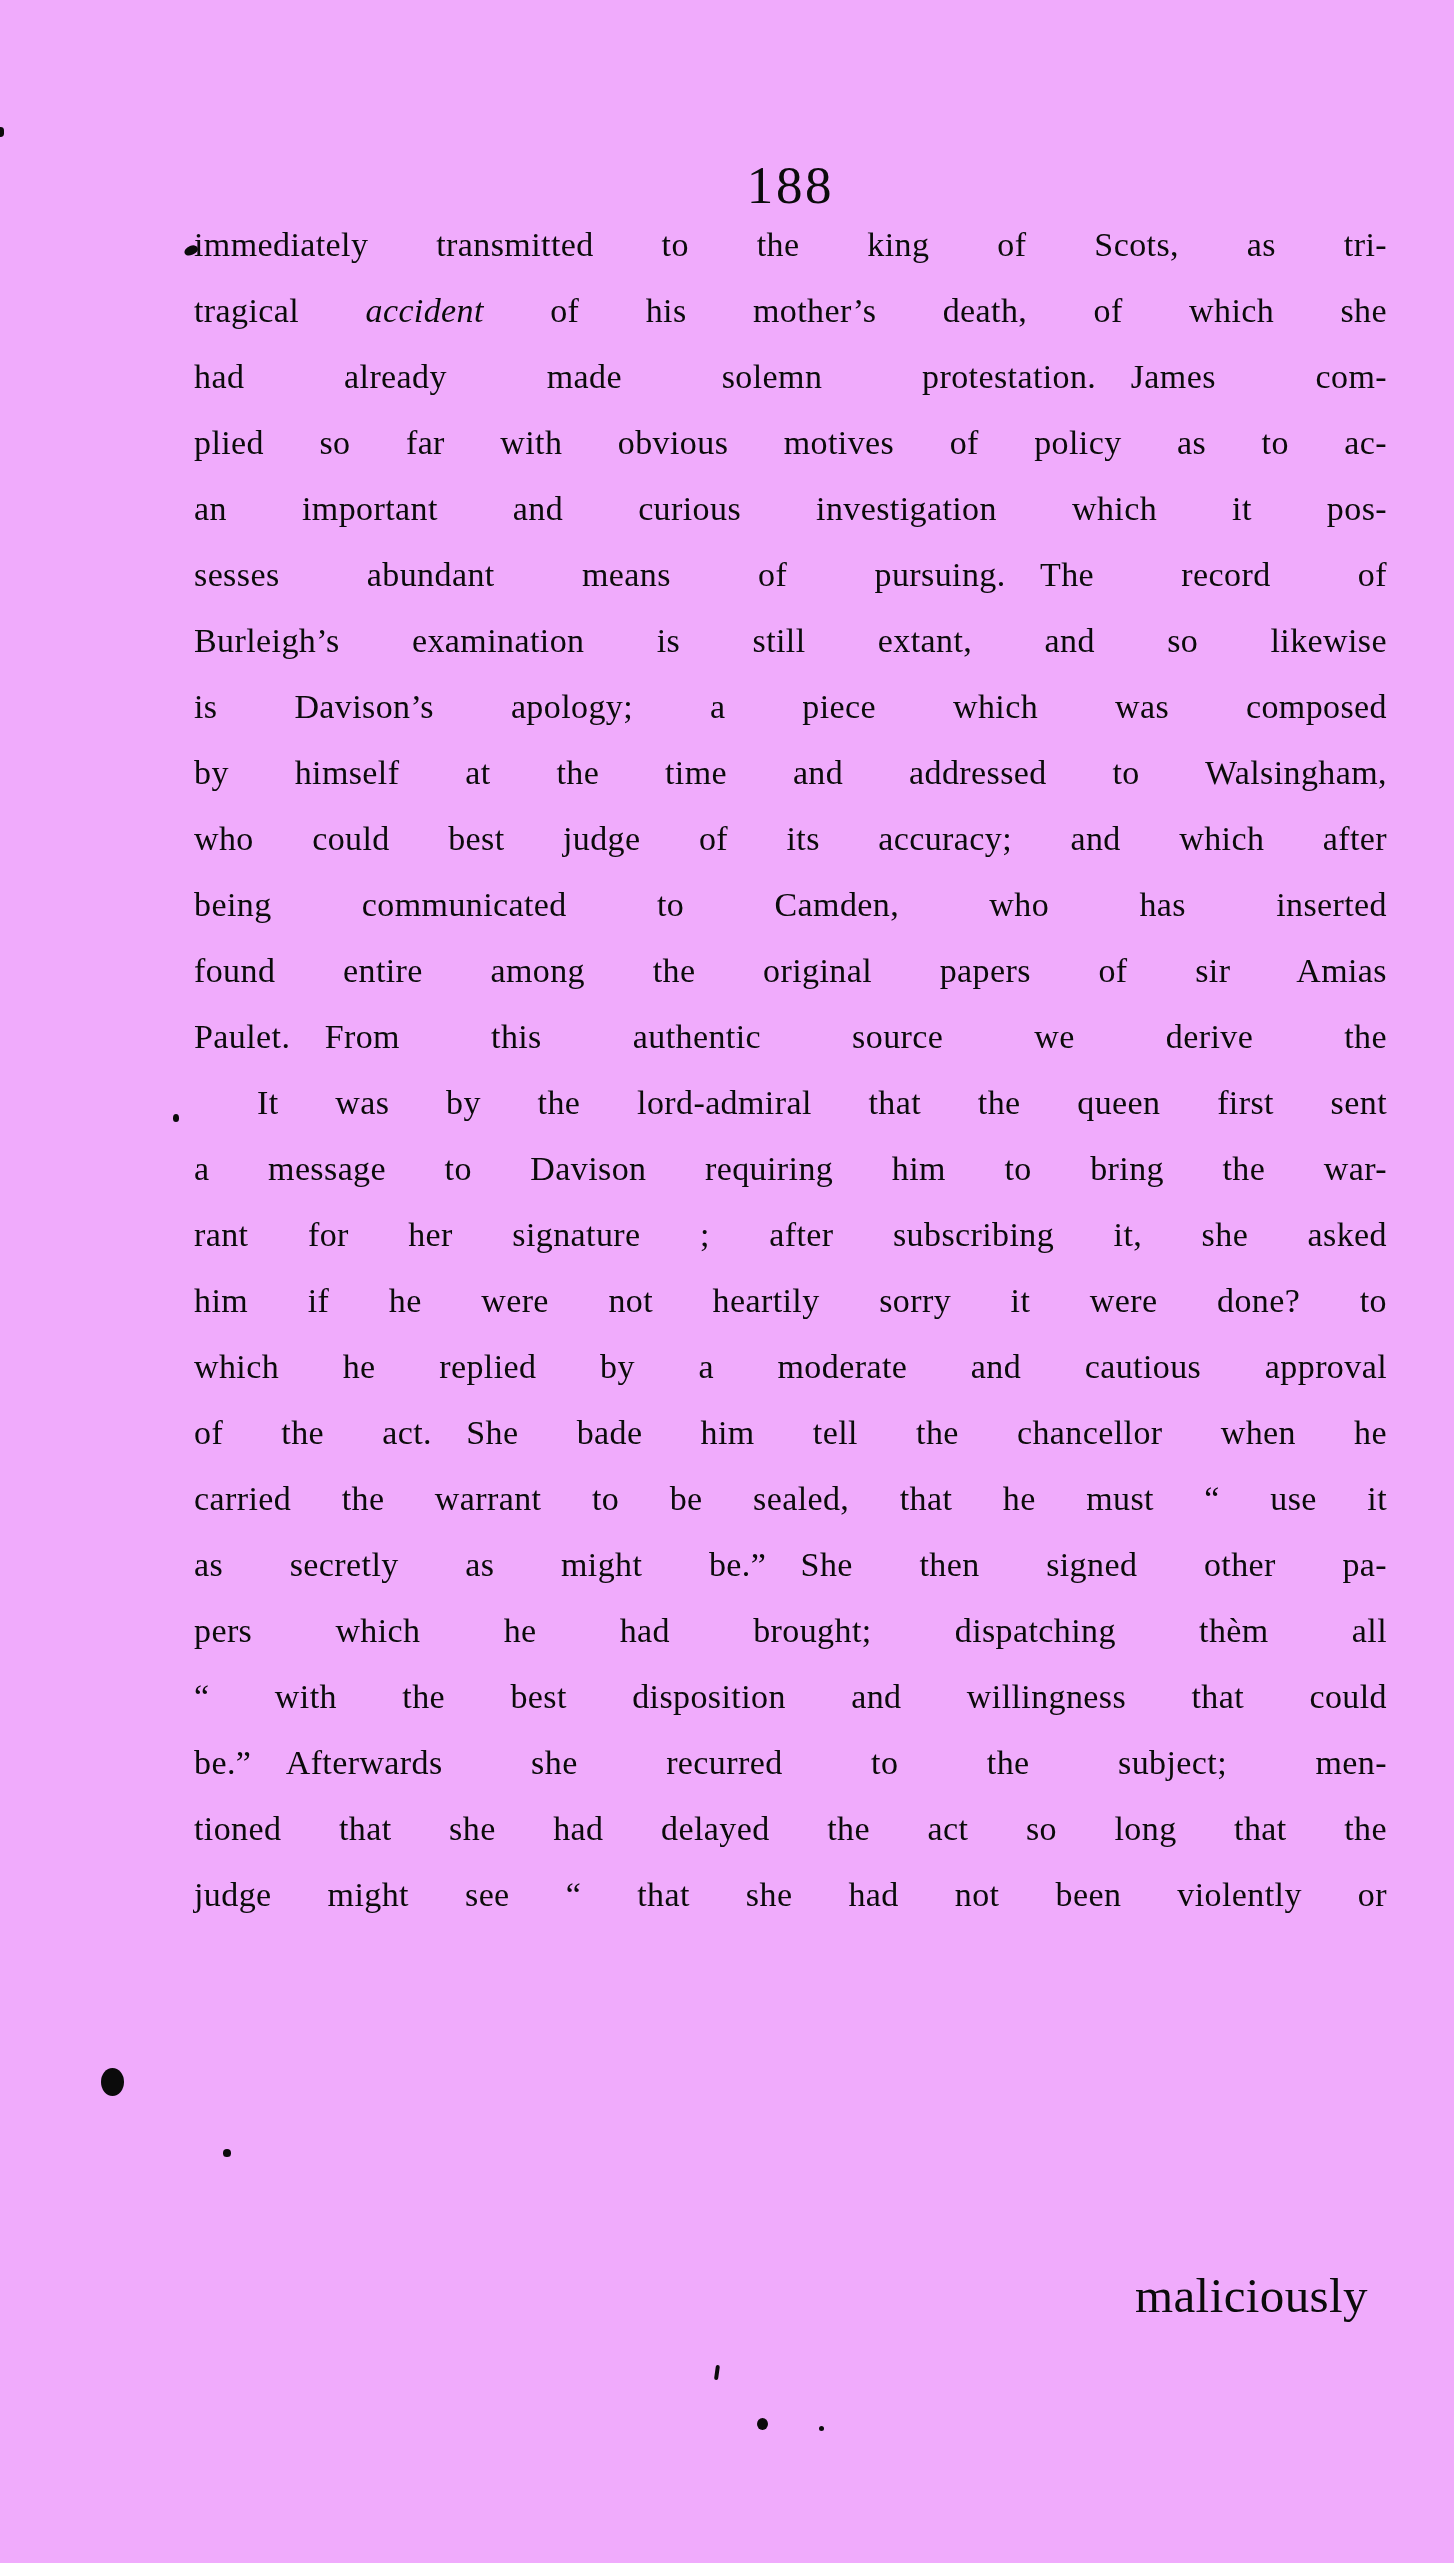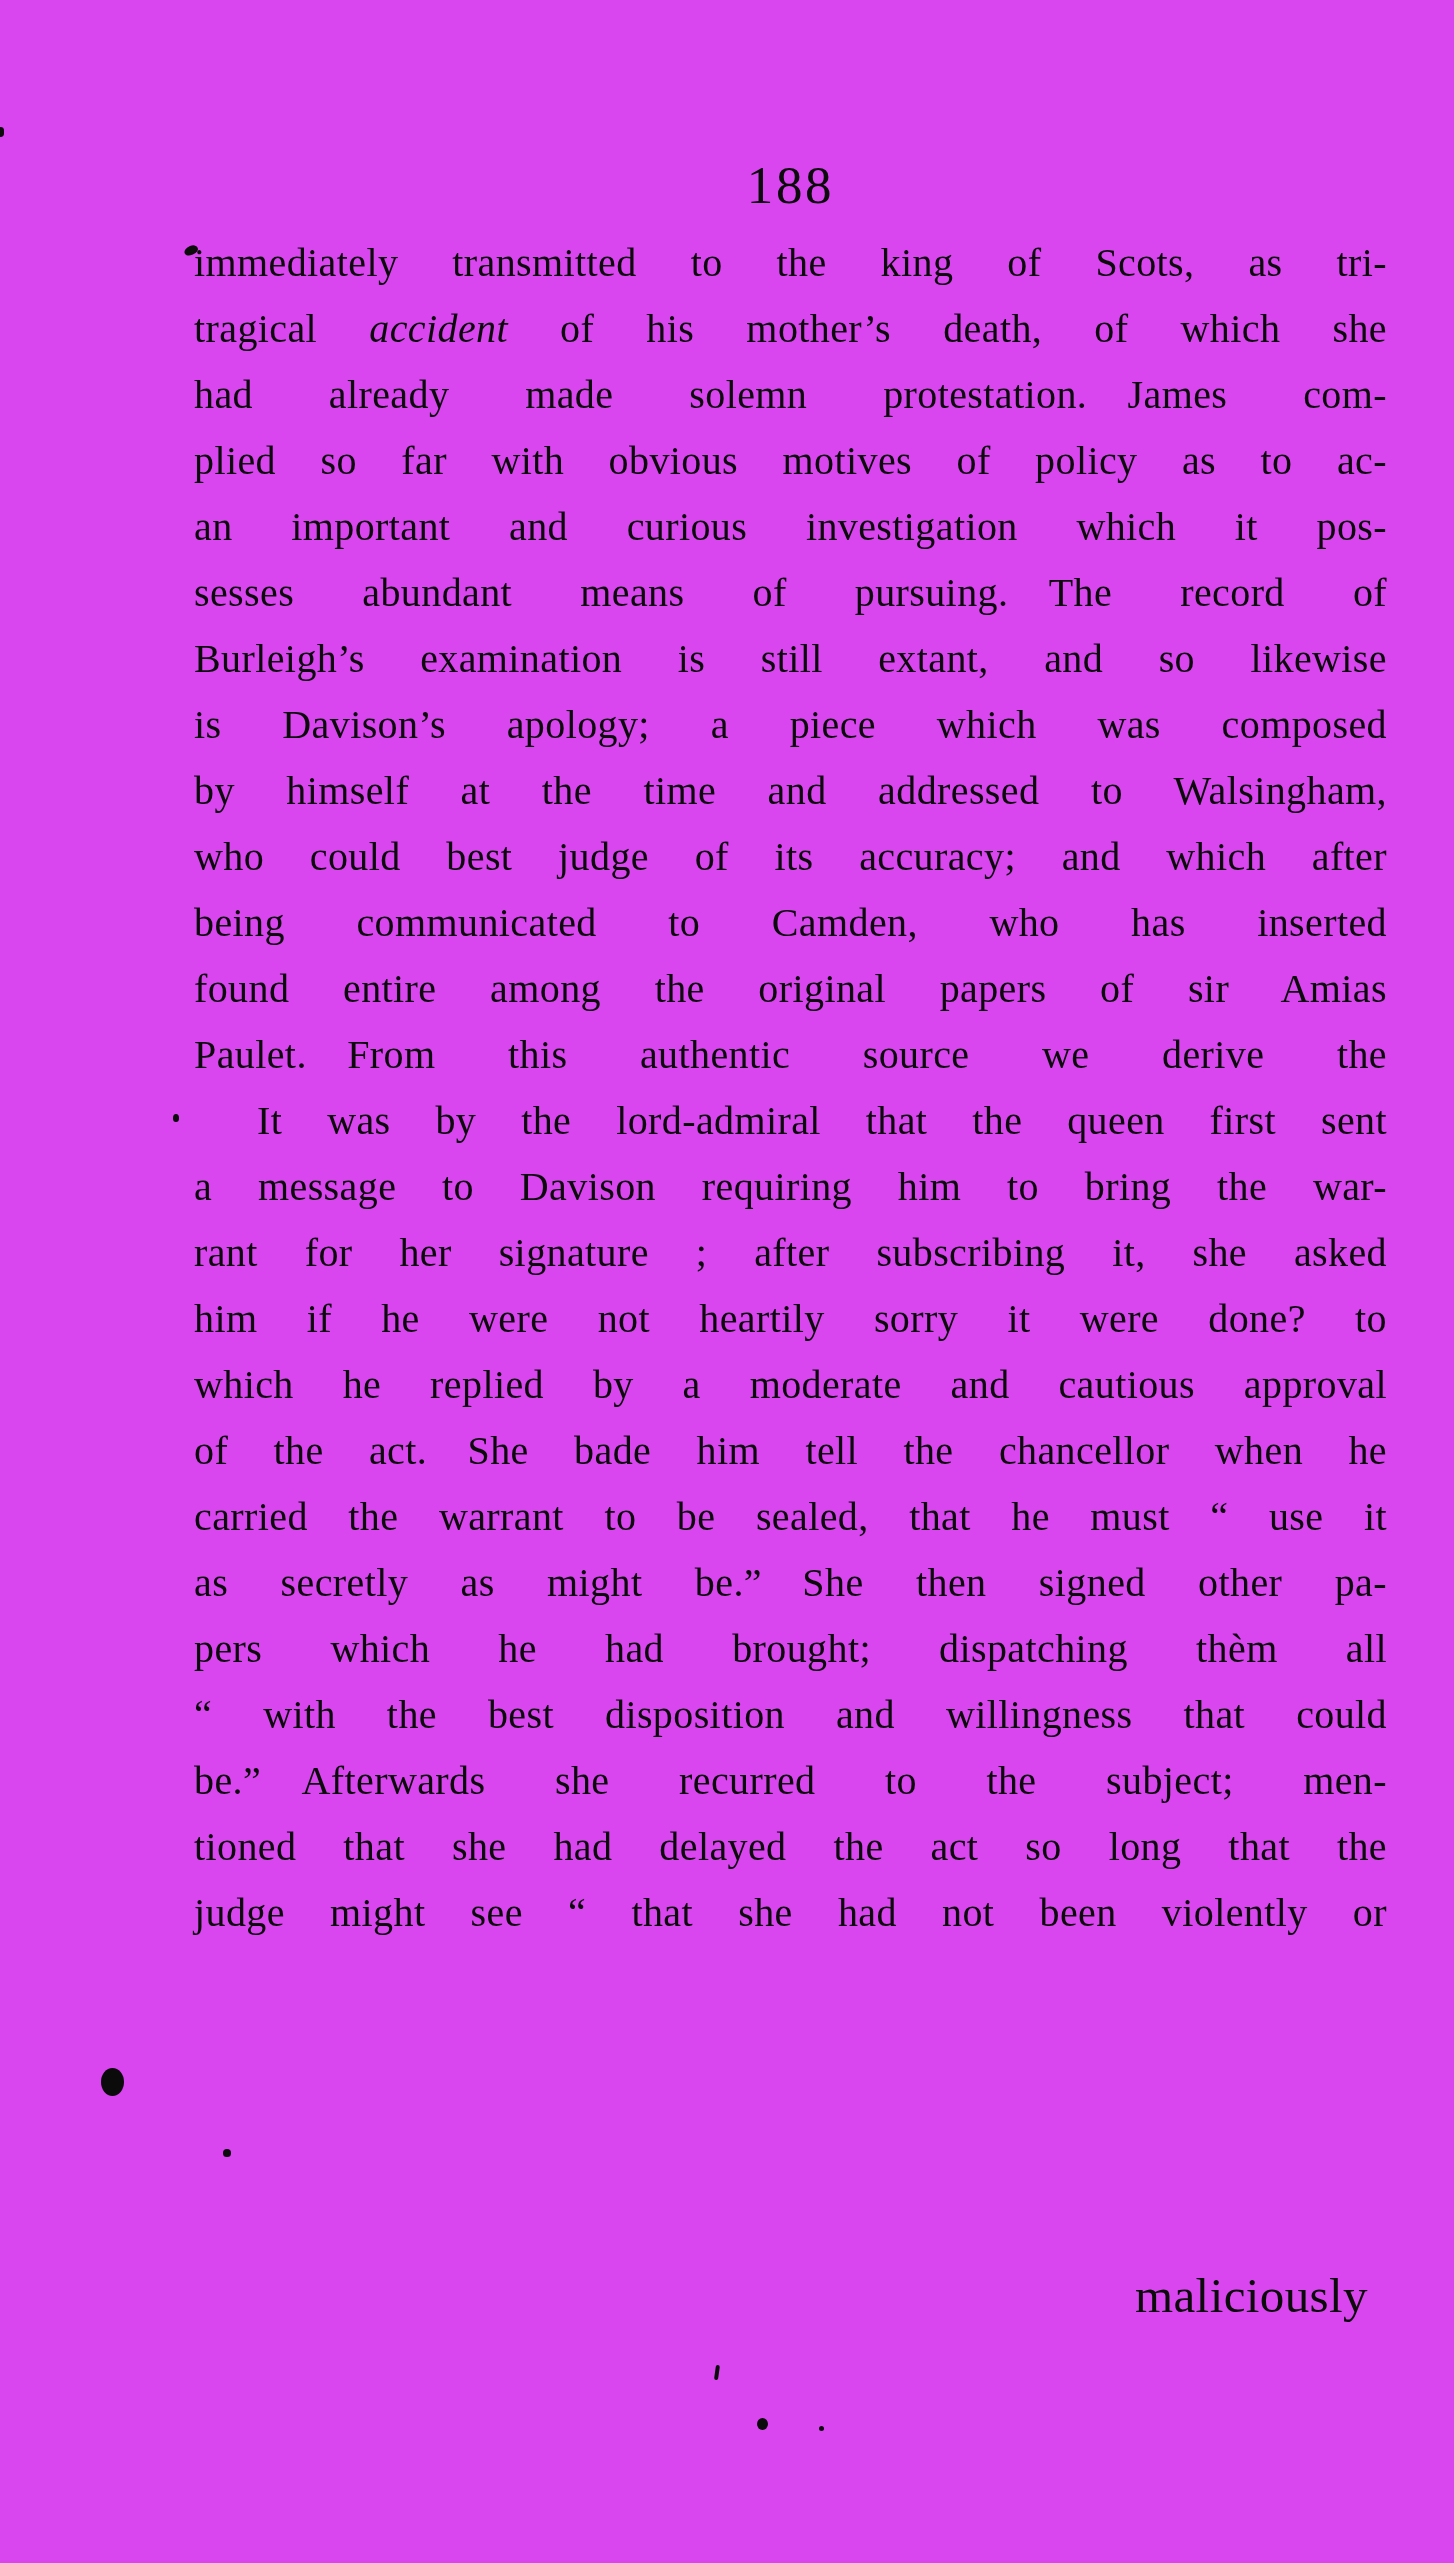--- a/index.html
+++ b/index.html
@@ -4,41 +4,41 @@
 <style>
   html, body {
     margin: 0;
     padding: 0;
     background: #ffffff;
   }
   .page {
     position: relative;
     width: 1454px;
     height: 2563px;
-    background: #d946ef;
+    background: #f0abfc;
     overflow: hidden;
     color: #0b0b0b;
     font-family: "Liberation Serif", serif;
   }
   .page-number {
     position: absolute;
     top: 155px;
     left: 194px;
     width: 1193px;
     text-align: center;
     font-size: 53px;
     letter-spacing: 2.6px;
     color: #0b0b0b;
   }
   .text-block {
     position: absolute;
     left: 194px;
-    top: 230px;
+    top: 212px;
     width: 1193px;
-    font-size: 40px;
+    font-size: 34px;
     line-height: 66px;
     letter-spacing: 0.4px;
     word-spacing: 5.1px;
   }
   .line {
     text-align: justify;
     text-align-last: justify;
     -moz-text-align-last: justify;
   }
   .line.left {

